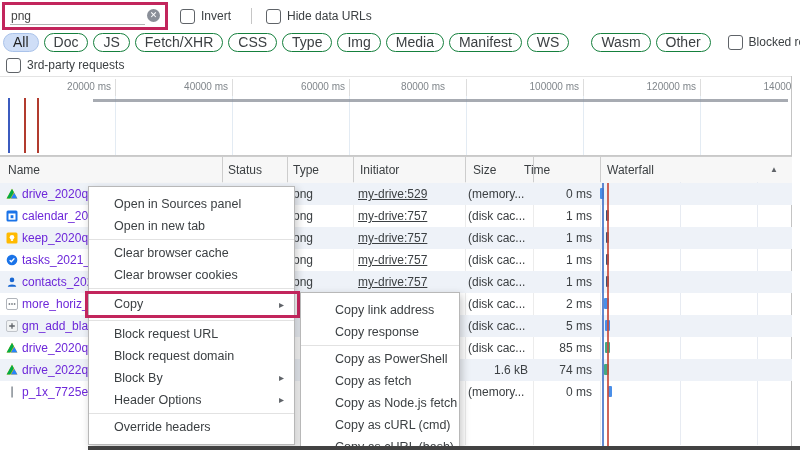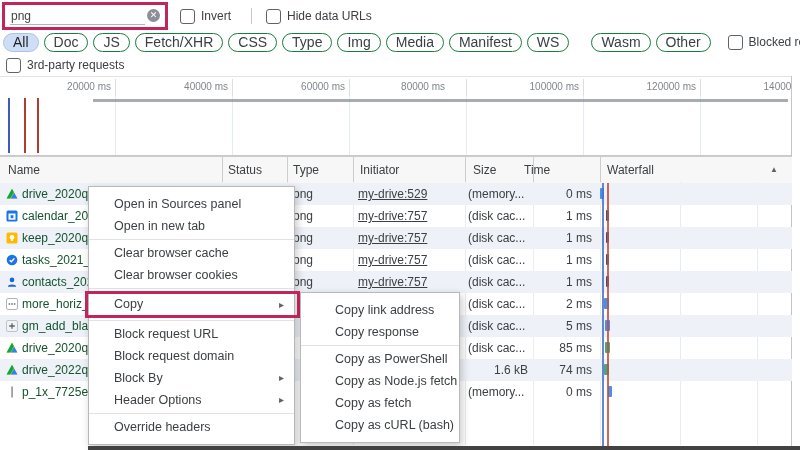--- a/index.html
+++ b/index.html
@@ -39,21 +39,21 @@
   .thead{position:absolute;left:0;top:156px;width:792px;height:26px;background:#f7f7f7;
          border-top:1px solid #cdcdcd;border-bottom:1px solid #cdcdcd;}
   .hcell{position:absolute;top:6px;font-size:12px;color:#3c4043;white-space:nowrap;}
   .hsep{position:absolute;top:0;width:1px;height:26px;background:#cdcdcd;}
   .sortarrow{position:absolute;right:14px;top:8px;font-size:8px;color:#5f6368;}
   .tbody{position:absolute;left:0;top:182px;width:792px;height:268px;}
   .bsep{position:absolute;top:0;width:1px;height:263px;background:#ececec;}
   .row{position:absolute;left:0;width:792px;height:22px;}
   .row.alt{background:#eef2f8;}
   .rowicon{position:absolute;left:6px;top:5px;width:12px;height:12px;}
-  .rname{position:absolute;left:22px;top:4px;color:#14532d;white-space:nowrap;}
+  .rname{position:absolute;left:22px;top:4px;color:#6d28d9;white-space:nowrap;}
   .rtype{position:absolute;left:293px;top:4px;color:#3c4043;}
   .rinit{position:absolute;left:358px;top:4px;color:#3c4043;text-decoration:underline;white-space:nowrap;}
   .rsize{position:absolute;left:468px;top:4px;width:60px;color:#3c4043;white-space:nowrap;overflow:hidden;}
   .rsize.num{text-align:right;}
   .rtime{position:absolute;left:520px;top:4px;width:72px;text-align:right;color:#3c4043;white-space:nowrap;}
   .wfbar{position:absolute;top:5px;height:11px;border-radius:1px;}
   .evline{position:absolute;top:1px;width:2px;height:263px;opacity:.85;}
   .wfgrid{position:absolute;top:0;width:1px;height:263px;background:#e7ebf2;}
   
   .menu{position:absolute;background:#fff;border:1px solid #b8b8b8;
@@ -320,19 +320,20 @@
       <div class="mi"><span>Override headers</span></div>
     </div>
 
   <div class="copyhl"></div>
 
   <div class="menu submenu" id="submenu">
       <div class="mi"><span>Copy link address</span></div>
       <div class="mi"><span>Copy response</span></div>
       <div class="msep"></div>
       <div class="mi"><span>Copy as PowerShell</span></div>
+      <div class="mi"><span>Copy as fetch</span></div>
       <div class="mi"><span>Copy as Node.js fetch</span></div>
-      <div class="mi"><span>Copy as fetch</span></div>
+      <div class="mi"><span>Copy as cURL (cmd)</span></div>
       <div class="mi"><span>Copy as cURL (bash)</span></div>
     </div>
 
   <div class="botstrip"></div>
 </div>
 
 </body></html>

